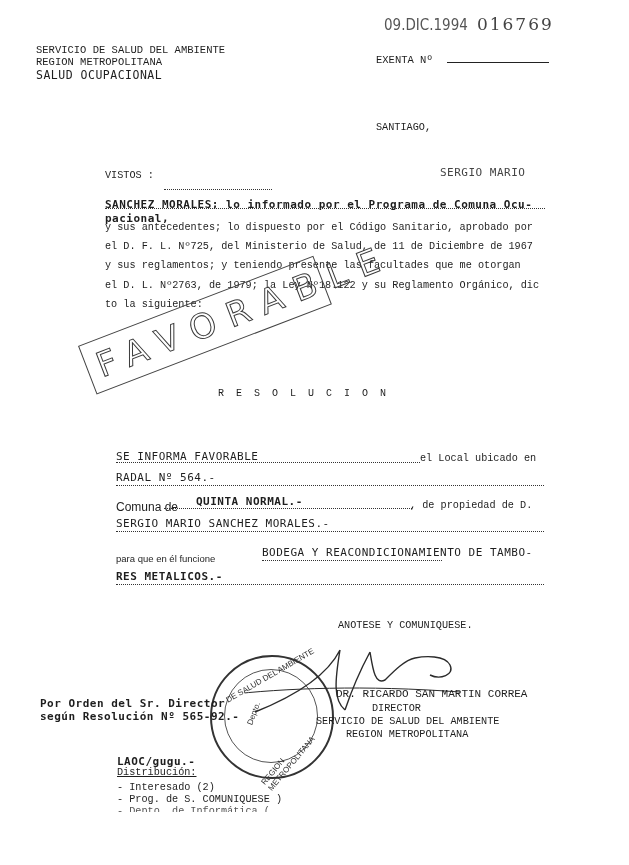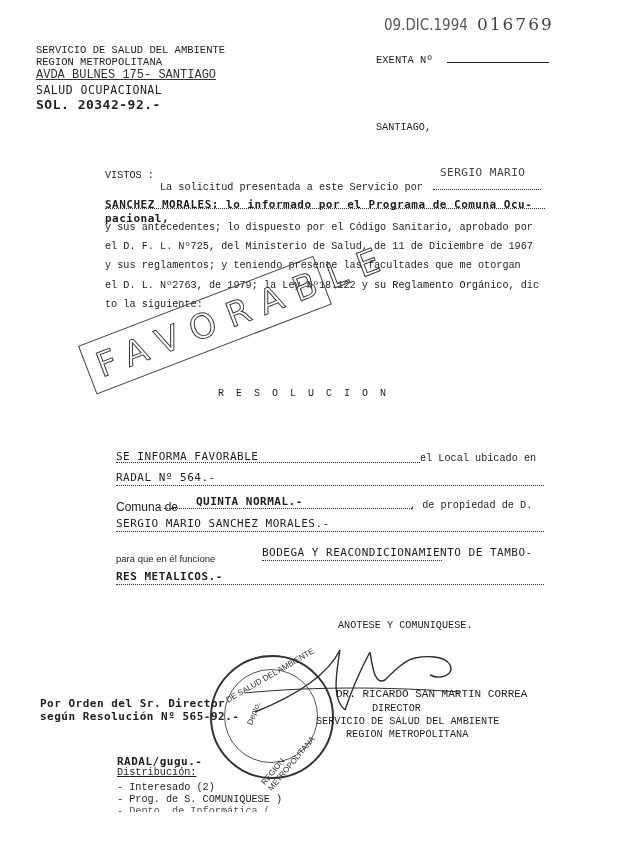--- a/index.html
+++ b/index.html
@@ -28,36 +28,33 @@
 <body>
 
 <div class="abs mono" style="left:384px; top:14px; font-size:15px; color:#555; letter-spacing:0px;">
   <span style="font-family:'DejaVu Sans Condensed','DejaVu Sans',sans-serif; font-weight:300;">09.DIC.1994</span>
   <span style="font-family:'DejaVu Serif',serif; font-size:17px; letter-spacing:2px; color:#444;">016769</span>
 </div>
 
 <div class="abs mono hdr" style="left:36px; top:44px;">
   <div>SERVICIO DE SALUD DEL AMBIENTE</div>
   <div>REGION METROPOLITANA</div>
-  <div class="underline" style="font-size:12px; line-height:15px; color:#333;">AVDA BULNES 175- SANTIAGO</div>
   <div class="typed" style="font-size:11.5px; line-height:14px; font-weight:normal;">SALUD OCUPACIONAL</div>
-  <div class="typed" style="font-size:13px; line-height:16px;">SOL. 20342-92.-</div>
 </div>
 
 <div class="abs mono" style="left:376px; top:52px; font-size:10.5px;">
   <span>EXENTA Nº</span>
   <span style="display:inline-block; width:102px; border-bottom:1.5px solid #222; margin-left:8px; height:10px;"></span>
 </div>
 
 <div class="abs mono body-text" style="left:376px; top:122px;">SANTIAGO,</div>
 
 <div class="abs mono body-text" style="left:105px; top:170px;">VISTOS :</div>
 <div class="abs typed" style="left:440px; top:166px; font-size:11px; font-weight:normal; color:#444;">SERGIO MARIO</div>
 <div class="abs mono body-text" style="left:160px; top:182px;">
-  <span>La solicitud presentada a este Servicio por</span>
   <span class="dots" style="display:inline-block; width:108px; margin-left:4px;"></span>
 </div>
 <div class="abs typed" style="left:105px; top:198px; font-size:11px;">SANCHEZ MORALES; lo informado por el Programa de Comuna Ocu-</div>
 <div class="abs dots" style="left:105px; top:208px; width:440px;"></div>
 <div class="abs typed" style="left:105px; top:212px; font-size:11px;">pacional,</div>
 <div class="abs mono body-text" style="left:105px; top:222px;">y sus antecedentes; lo dispuesto por el Código Sanitario, aprobado por</div>
 <div class="abs mono body-text" style="left:105px; top:241px;">el D. F. L. Nº725, del Ministerio de Salud, de 11 de Diciembre de 1967</div>
 <div class="abs mono body-text" style="left:105px; top:260px;">y sus reglamentos; y teniendo presente las facultades que me otorgan</div>
 <div class="abs mono body-text" style="left:105px; top:280px;">el D. L. Nº2763, de 1979; la Ley Nº18.122 y su Reglamento Orgánico, dic</div>
 <div class="abs mono body-text" style="left:105px; top:299px;">to la siguiente:</div>
@@ -104,17 +101,17 @@
 </svg>
 
 <div class="abs mono body-text" style="left:336px; top:688px; font-size:11px;">DR. RICARDO SAN MARTIN CORREA</div>
 <div class="abs mono body-text" style="left:372px; top:703px;">DIRECTOR</div>
 <div class="abs mono body-text" style="left:316px; top:716px;">SERVICIO DE SALUD DEL AMBIENTE</div>
 <div class="abs mono body-text" style="left:346px; top:729px;">REGION METROPOLITANA</div>
 
 <div class="abs typed" style="left:40px; top:697px; font-size:11px;">Por Orden del Sr. Director</div>
 <div class="abs typed" style="left:40px; top:710px; font-size:11px;">según Resolución Nº 565-92.-</div>
 
-<div class="abs typed" style="left:117px; top:755px; font-size:11px;">RADAL/gugu.-</div>
+<div class="abs typed" style="left:117px; top:755px; font-size:11px;">LAOC/gugu.-</div>
 <div class="abs mono body-text underline" style="left:117px; top:767px;text-align:center;">Distribución:</div>
 <div class="abs mono body-text" style="left:117px; top:782px;">- Interesado (2)</div>
 <div class="abs mono body-text" style="left:117px; top:794px;">- Prog. de S. COMUNIQUESE )</div>
 <div class="abs mono body-text" style="left:117px; top:806px; height:6px; overflow:hidden; color:#555;">- Depto. de Informática (</div>
 
 </body></html>

